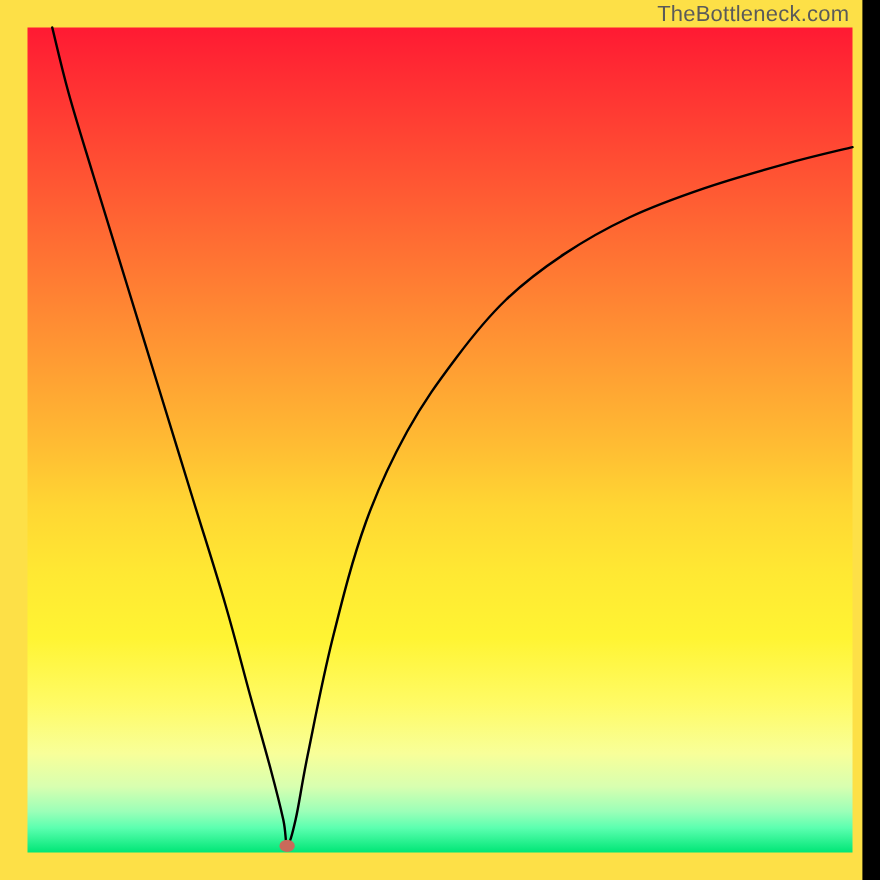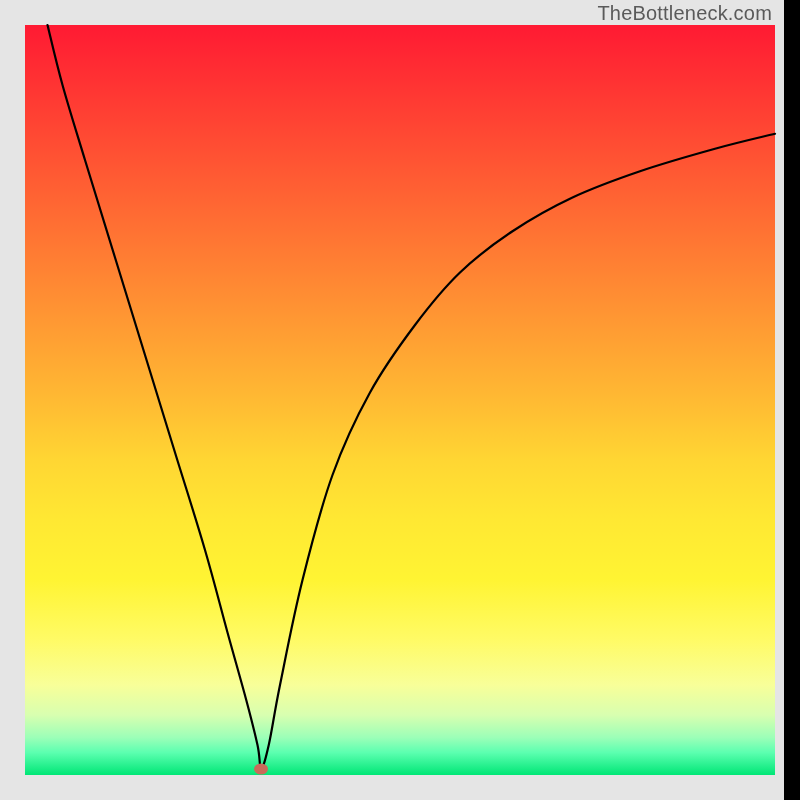--- a/index.html
+++ b/index.html
@@ -8,21 +8,21 @@
     width: 800px;
     height: 800px;
     background: #000;
     font-family: Arial, Helvetica, sans-serif;
     overflow: hidden;
   }
   .frame {
     position: relative;
     width: 784px;
     height: 800px;
-    background: #e5e5e5;
+    background: #fde047;
   }
   .plot-area {
     position: absolute;
     left: 25px;
     top: 25px;
     width: 750px;
     height: 750px;
     
     background: linear-gradient(to bottom,
       #ff1a33 0%,

